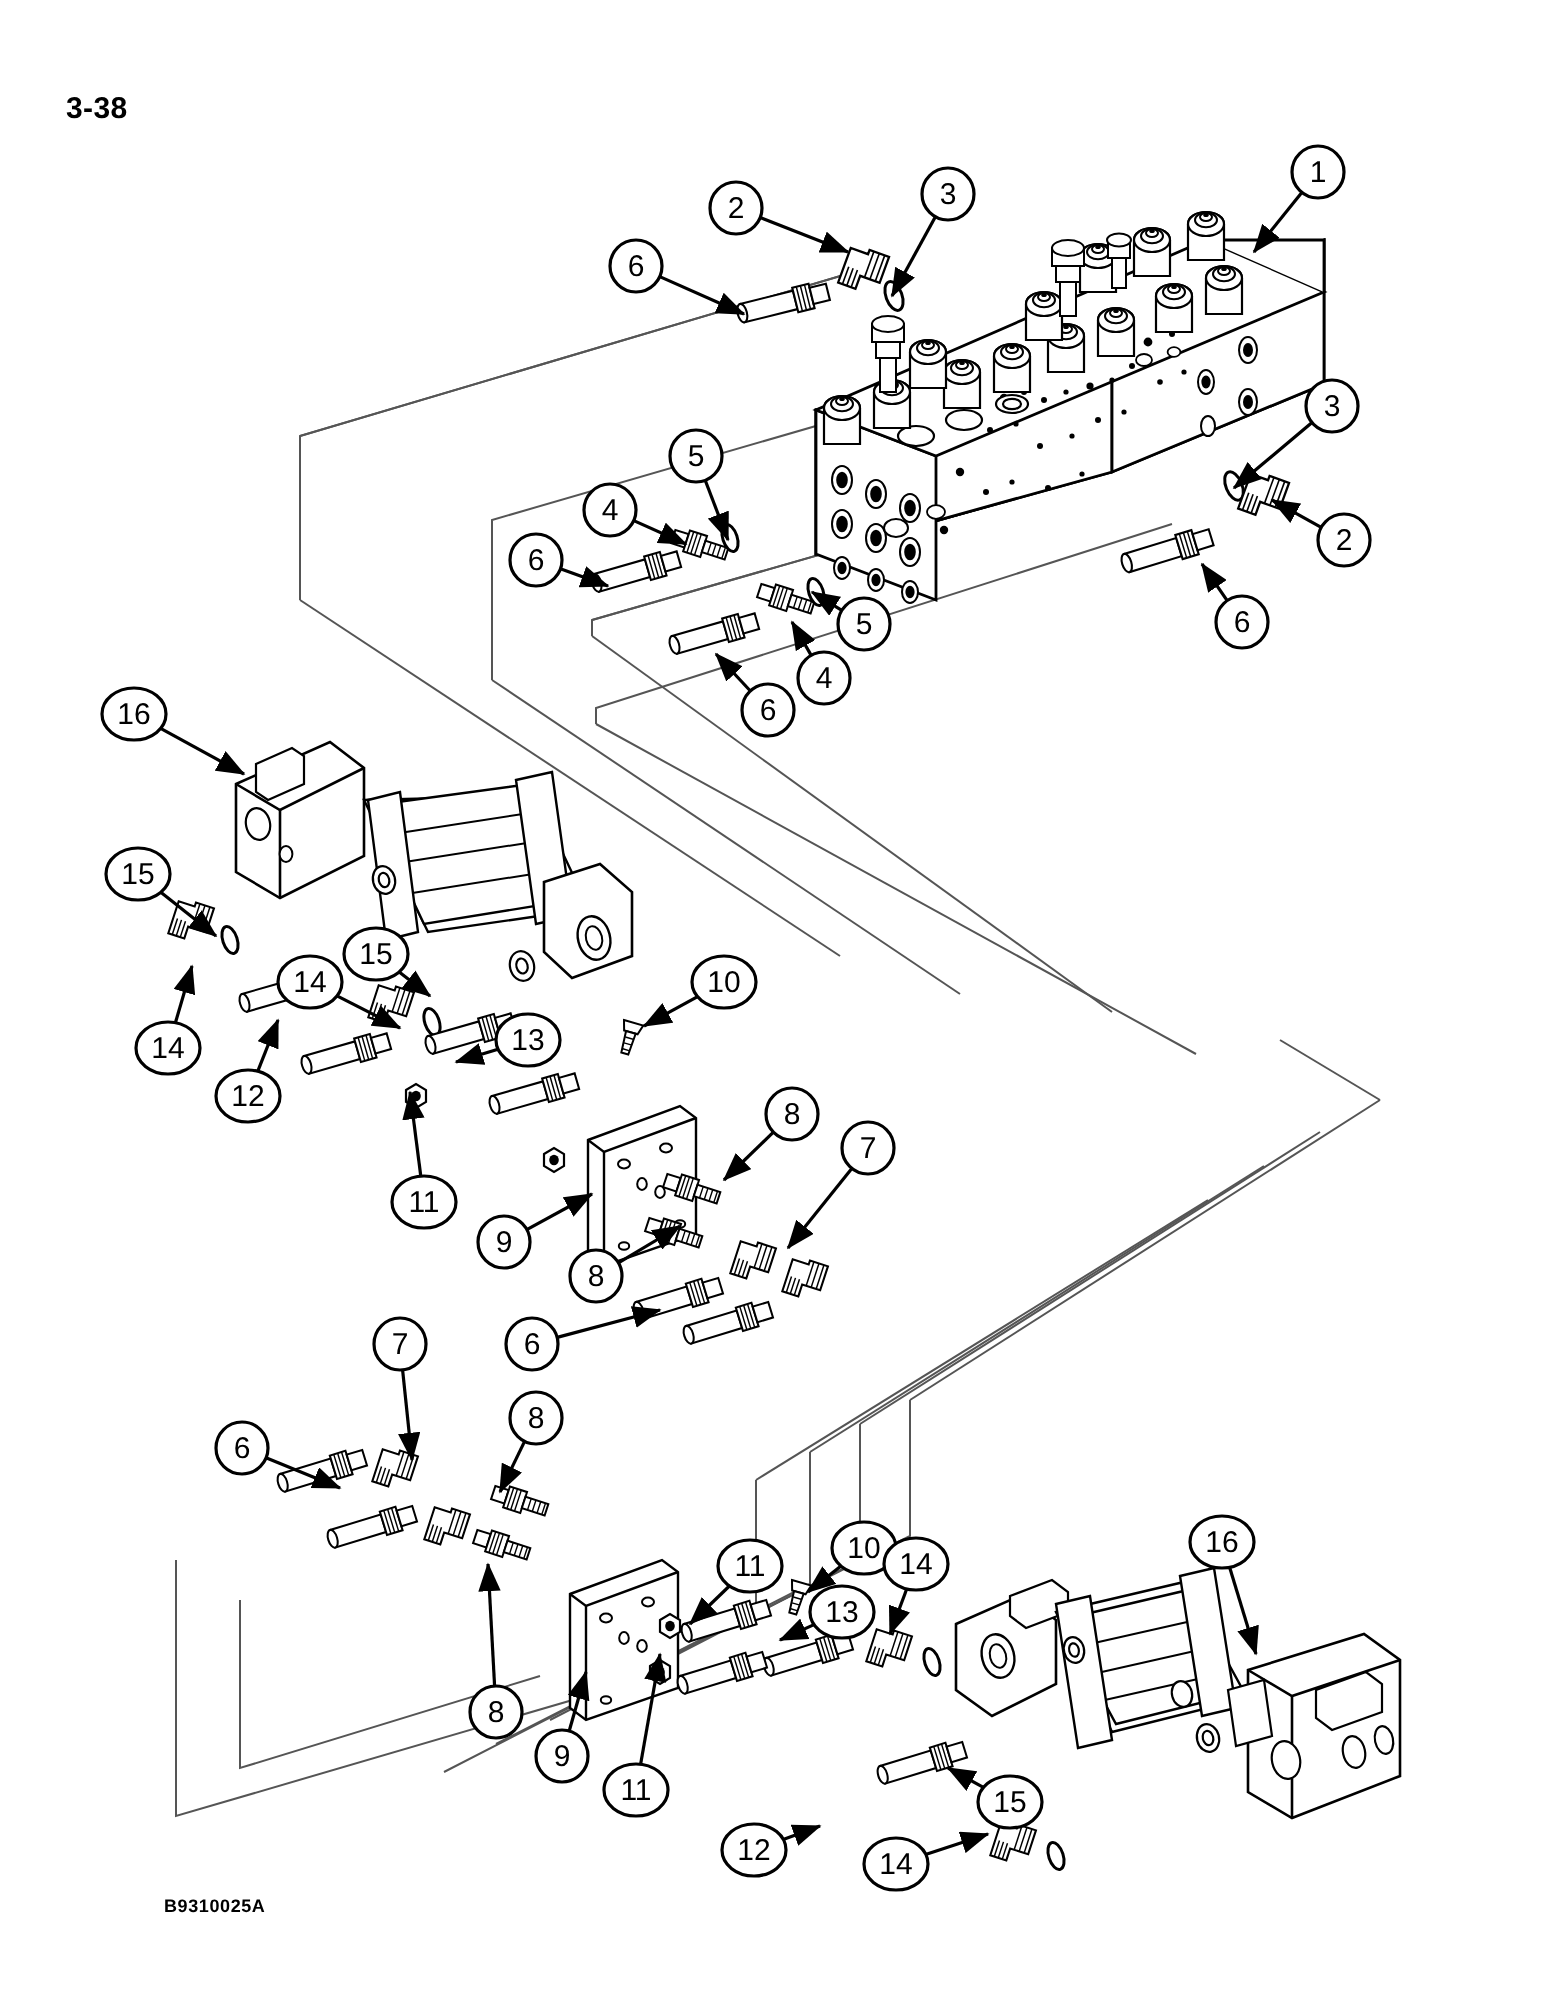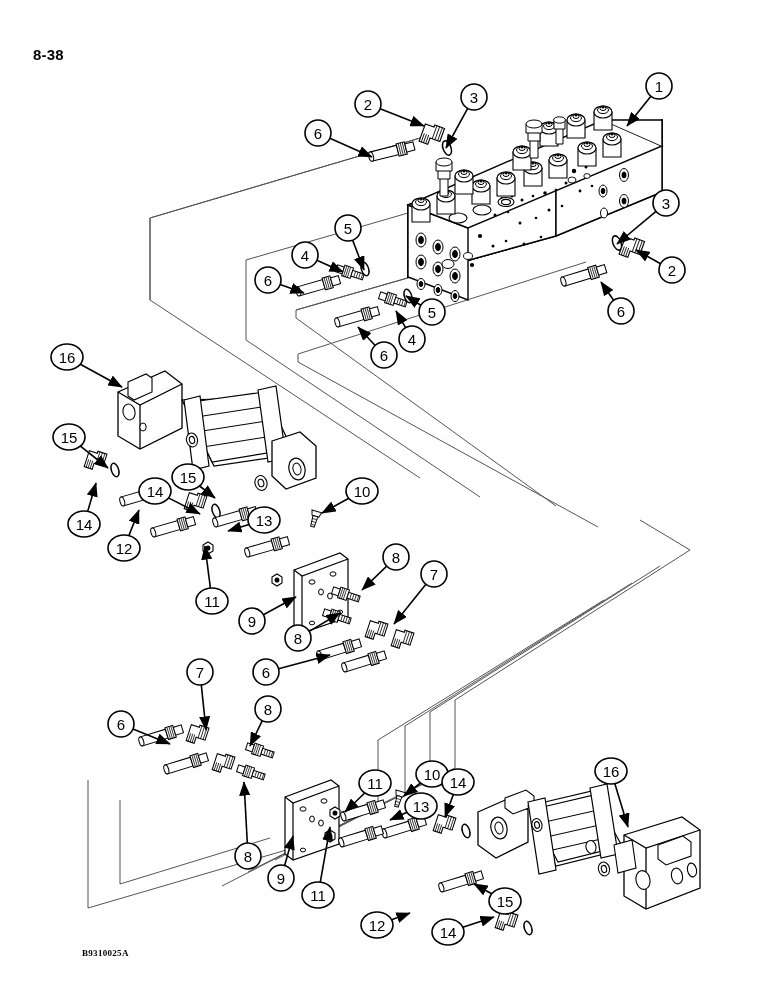--- a/index.html
+++ b/index.html
@@ -10,36 +10,36 @@
   }
   #sheet{position:absolute;left:0;top:0;width:772px;height:1000px;}
   #page-number{
     position:absolute;left:33px;top:46px;
     font-size:15px;font-weight:bold;letter-spacing:0.2px;
     font-family:"Liberation Sans", sans-serif;
   }
   #drawing-number{
     position:absolute;left:54px;top:948px;
     font-size:9px;font-weight:bold;letter-spacing:0.3px;
-    font-family:Liberation Serif, serif;
+    font-family:Liberation Sans, sans-serif;
     padding-left:28px;
   }
   svg#art{position:absolute;left:0;top:0;width:772px;height:1000px;}
   .callout-text{
     font-family:"Liberation Sans", sans-serif;
     font-size:15px;text-anchor:middle;dominant-baseline:central;
     fill:#000;
   }
 </style>
 </head>
 <body>
 
 <div id="sheet">
 
-  <div id="page-number">8-38</div>
+  <div id="page-number">3-38</div>
   <div id="drawing-number">B9310025A</div>
 
   <svg id="art" viewBox="0 0 772 1000">
 
     <defs>
       <marker id="arrowhead" markerWidth="9" markerHeight="7" refX="8.5" refY="3.5" orient="auto">
         <polygon points="0 0, 9 3.5, 0 7" fill="#000"></polygon>
       </marker>
       <g id="hoseEndUnit">
         <path d="M0,0 L26,0 L26,9 L0,9 Z" fill="#fff" stroke="#000" stroke-width="1"></path>

